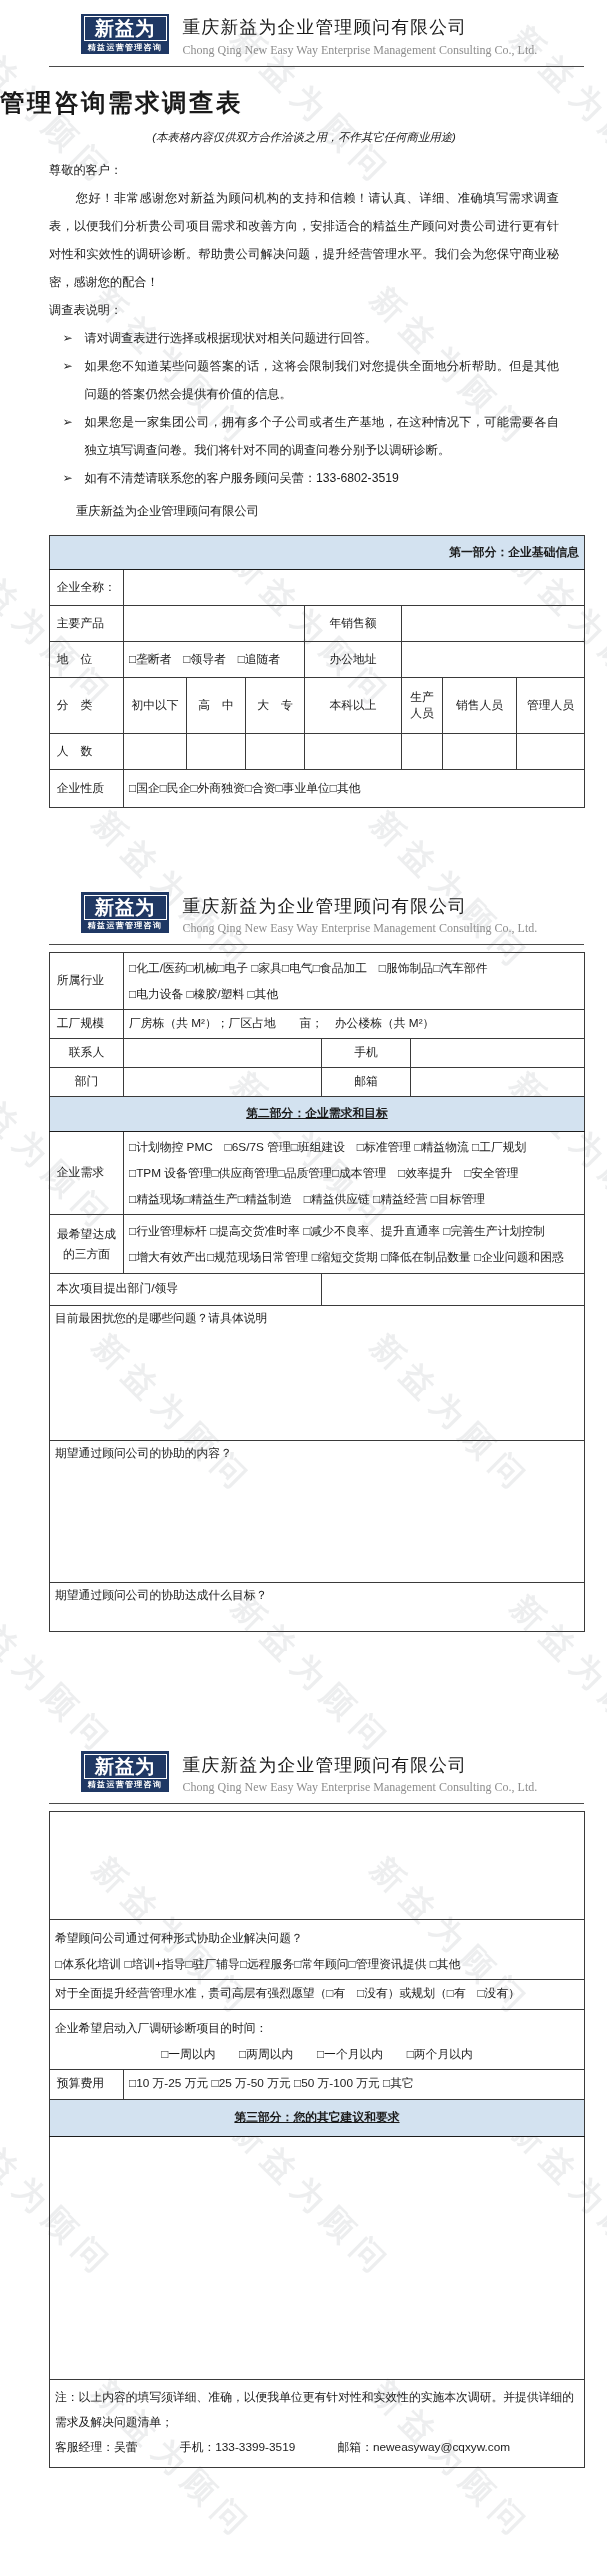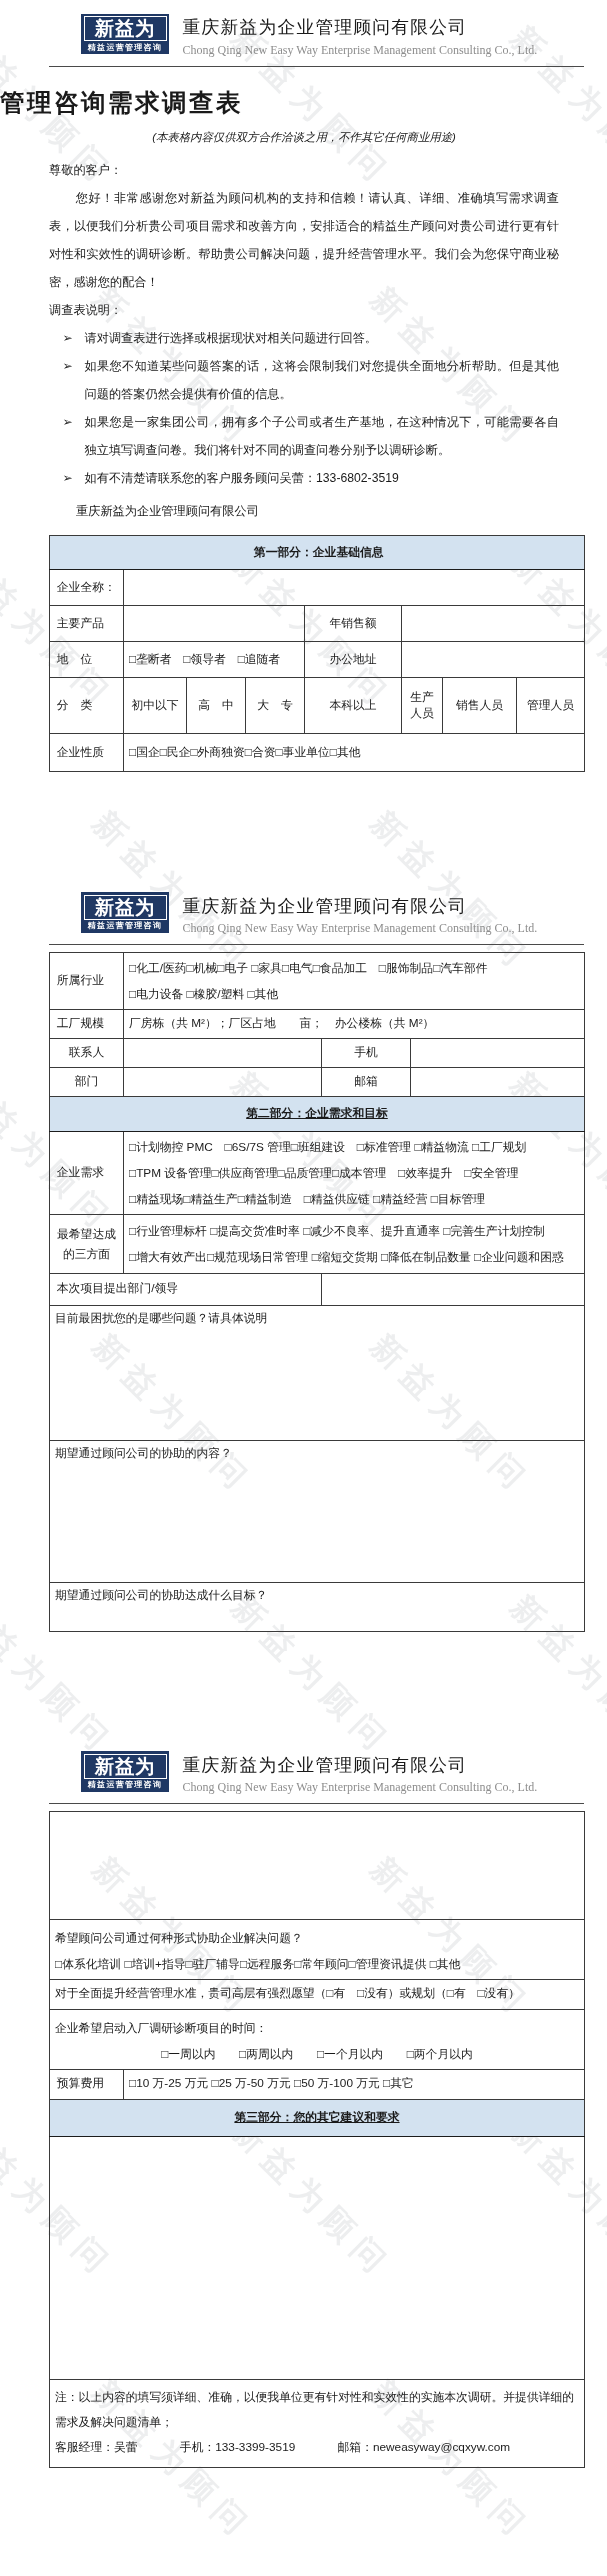--- a/index.html
+++ b/index.html
@@ -31,21 +31,21 @@
   .note-item{display:flex;}
   .note-marker{width:22px;flex:none;}
   .note-text{flex:1;text-align:justify;}
   .signature{margin:5px 0 0 27px;}
   
   .form-table{border-collapse:collapse;table-layout:fixed;width:535px;margin:10px 23.6px 0 49px;
               border:1.7px solid #1c1c1c;}
   .form-table td{border:0.8px solid #3a3a3a;font-size:11.8px;padding:1.7px 5px;vertical-align:middle;
                  overflow:hidden;}
   .sec-hdr{background:#d3e2f0;font-weight:bold;font-size:12.7px;border-bottom:1.7px solid #1c1c1c !important;}
-  .sec-left{text-align:center;padding-left:8.4px !important;}
+  .sec-left{text-align:right;padding-left:8.4px !important;}
   .sec-center{text-align:center;text-decoration:underline;}
   .lbl{padding-left:6.8px !important;}
   .lbl-c{text-align:center;}
   .top-cell{vertical-align:top !important;padding-top:5px !important;}
   .ml-cell div{line-height:26px;}
   .goals-lbl div{text-align:center;line-height:20px;}
   .footer-contact span{margin-right:39px;}
   .note-row div{line-height:25px;}
 </style>
 </head>
@@ -154,20 +154,30 @@
       <tr style="height:56px">
         <td class="lbl">分　类</td>
         <td class="lbl-c">初中以下</td>
         <td class="lbl-c">高　中</td>
         <td class="lbl-c">大　专</td>
         <td class="lbl-c">本科以上</td>
         <td class="lbl-c">生产人员</td>
         <td class="lbl-c">销售人员</td>
         <td class="lbl-c">管理人员</td>
       </tr>
+      <tr style="height:36px">
+        <td class="lbl">人　数</td>
+        <td></td>
+        <td></td>
+        <td></td>
+        <td></td>
+        <td></td>
+        <td></td>
+        <td></td>
+      </tr>
       <tr style="height:38px">
         <td class="lbl">企业性质</td>
         <td colspan="7">□国企□民企□外商独资□合资□事业单位□其他</td>
       </tr>
     </tbody>
       </table>
   </div>
 
   <div class="page" style="top:858px;height:859px;">
     <div class="page-header ph-top2">

